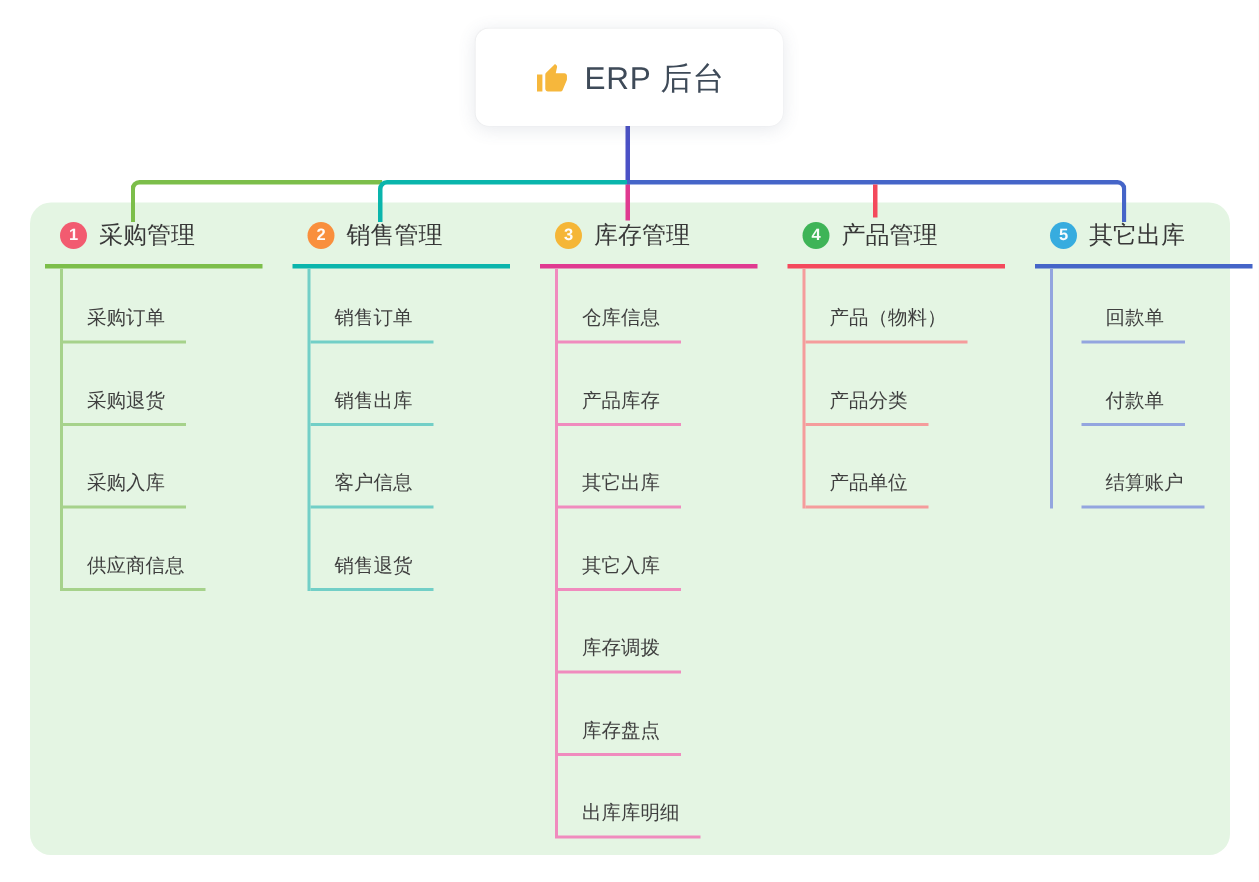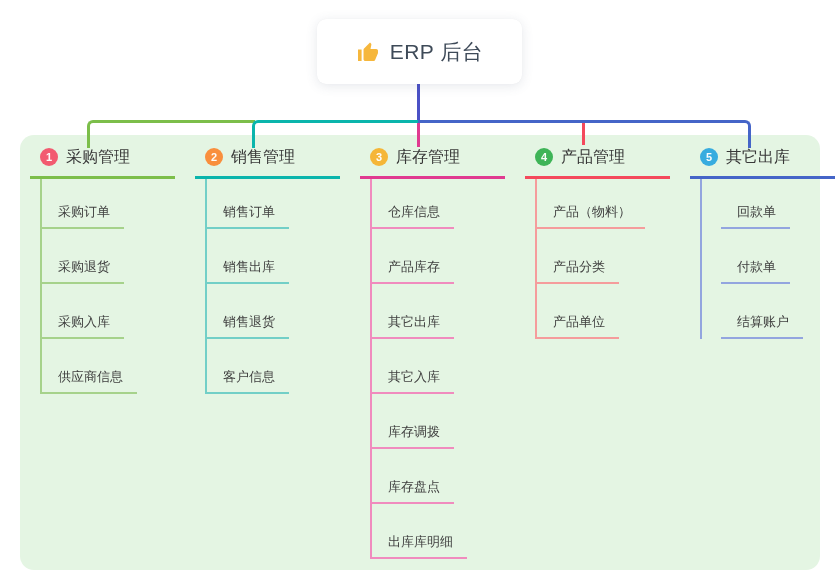--- a/index.html
+++ b/index.html
@@ -88,22 +88,22 @@
         </div>
       </div>
       <div class="branch" style="left: 195px; top: 146px;">
         <div class="branch-header" style="border-bottom-color: rgb(10, 181, 172);">
           <span class="badge" style="background: rgb(249, 143, 61);">2</span>
           <span class="branch-label">销售管理</span>
         </div>
         <div class="children" style="border-left-color: rgb(114, 207, 199);">
           <div class="child" style="border-bottom-color: rgb(114, 207, 199);">销售订单</div>
           <div class="child" style="border-bottom-color: rgb(114, 207, 199);">销售出库</div>
+          <div class="child" style="border-bottom-color: rgb(114, 207, 199);">客户信息</div>
           <div class="child" style="border-bottom-color: rgb(114, 207, 199);">销售退货</div>
-          <div class="child" style="border-bottom-color: rgb(114, 207, 199);">客户信息</div>
         </div>
       </div>
       <div class="branch" style="left: 360px; top: 146px;">
         <div class="branch-header" style="border-bottom-color: rgb(224, 58, 144);">
           <span class="badge" style="background: rgb(245, 182, 55);">3</span>
           <span class="branch-label">库存管理</span>
         </div>
         <div class="children" style="border-left-color: rgb(240, 139, 190);">
           <div class="child" style="border-bottom-color: rgb(240, 139, 190);">仓库信息</div>
           <div class="child" style="border-bottom-color: rgb(240, 139, 190);">产品库存</div>

